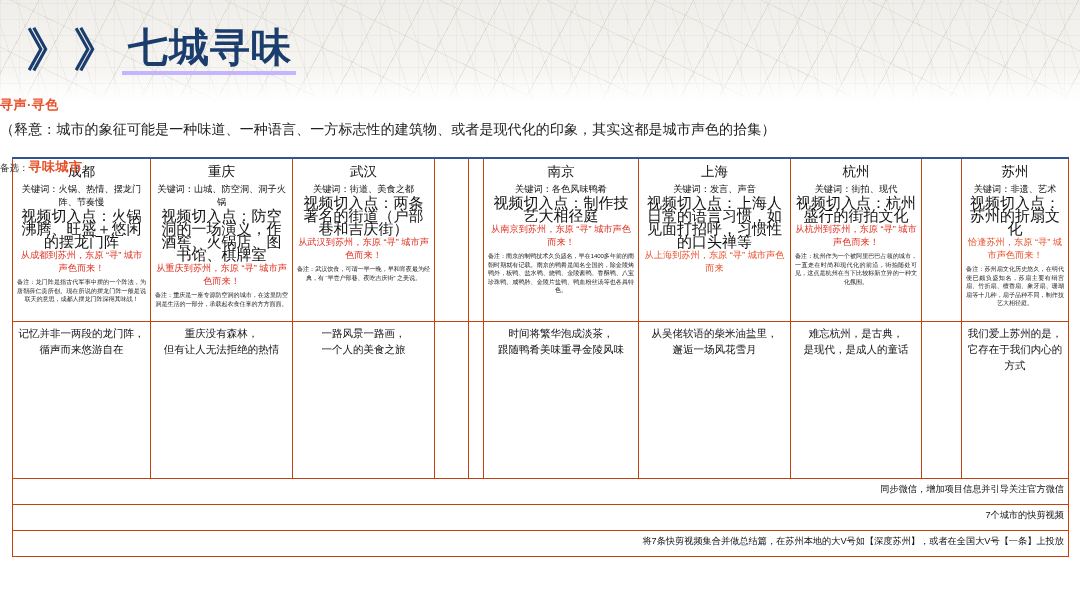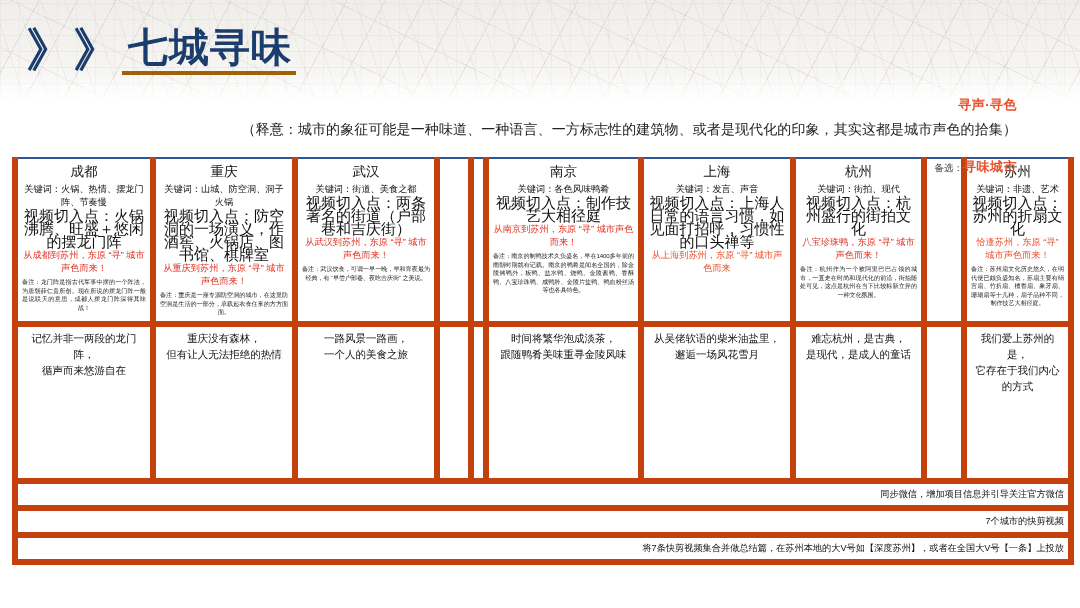--- a/index.html
+++ b/index.html
@@ -39,45 +39,45 @@
     z-index: 5;
   }
   .chevron {
     font-size: 47px; line-height: 50px; font-weight: 700;
     color: #1b3d6d; letter-spacing: -4px;
     font-family: "DejaVu Sans", sans-serif;
   }
   #title-text {
     font-size: 40px; line-height: 46px; font-weight: 700;
     color: #1b3d6d; letter-spacing: 1px;
-    border-bottom: 4px solid #a16207;
+    border-bottom: 4px solid #c4b5fd;
     padding: 0 4px 1px 6px; margin-left: 2px;
   }
 
   
   #subtitle-wrap {
     position: absolute; left: 0; top: 96px; width: 1017px;
-    text-align: right; z-index: 5;
+    text-align: left; z-index: 5;
   }
   #sub-main { font-size: 13px; color: #e8502a; font-weight: 700; letter-spacing: .5px; }
   #sub-note { font-size: 14px; color: #222; margin-top: 7px; letter-spacing: .1px; }
   #sub-alt-row { margin-top: 19px; font-size: 10.5px; color: #222; }
   #sub-alt-label { font-size: 9.5px; color: #333; }
   #sub-alt-value { font-size: 13px; color: #e8502a; font-weight: 700; letter-spacing: .5px; }
 
   
   #grid {
     position: absolute; left: 12px; top: 157px;
     width: 1056px;
     border-collapse: collapse;
     table-layout: fixed;
     background: #ffffff;
   }
   #grid td {
-    border: 6px solid #c2410c;
+    border: 1px solid #c2410c;
     vertical-align: top;
     padding: 3px 4px 4px 4px;
     text-align: center;
   }
   #grid tr.row-top > td { border-top: 2px solid #2f5597; }
   .cell-city { height: 163px; }
   .cell-slogan { height: 157px; vertical-align: middle; padding: 6px 5px; }
   .cell-footer { height: 26px; vertical-align: middle; }
 
   .city-name { font-size: 13.5px; font-weight: 400; color: #111; margin-bottom: 2px; line-height: 19px; }
@@ -164,21 +164,21 @@
         <div class="city-name">上海</div>
         <div class="city-kw">关键词：发言、声音</div>
         <div class="city-cut">视频切入点：上海人日常的语言习惯，如见面打招呼，习惯性的口头禅等</div>
         <div class="city-red city-red-pink">从上海到苏州，东原 “寻” 城市声色而来</div>
         <div class="city-note"></div>
       </td>
       <td class="cell-city">
         <div class="city-name">杭州</div>
         <div class="city-kw">关键词：街拍、现代</div>
         <div class="city-cut">视频切入点：杭州盛行的街拍文化</div>
-        <div class="city-red">八宝珍珠鸭，东原 “寻” 城市声色而来！</div>
+        <div class="city-red">从杭州到苏州，东原 “寻” 城市声色而来！</div>
         <div class="city-note">备注：杭州作为一个被阿里巴巴占领的城市，一直走在时尚和现代化的前沿，街拍随处可见，这点是杭州在当下比较标新立异的一种文化氛围。</div>
       </td>
       <td class="cell-city empty"></td>
       <td class="cell-city">
         <div class="city-name">苏州</div>
         <div class="city-kw">关键词：非遗、艺术</div>
         <div class="city-cut">视频切入点：苏州的折扇文化</div>
         <div class="city-red city-red-pink">恰逢苏州，东原 “寻” 城市声色而来！</div>
         <div class="city-note">备注：苏州扇文化历史悠久，在明代便已颇负盛知名，苏扇主要有绢宫扇、竹折扇、檀香扇、象牙扇、珊瑚扇等十几种，扇子品种不同，制作技艺大相径庭。</div>
       </td>

